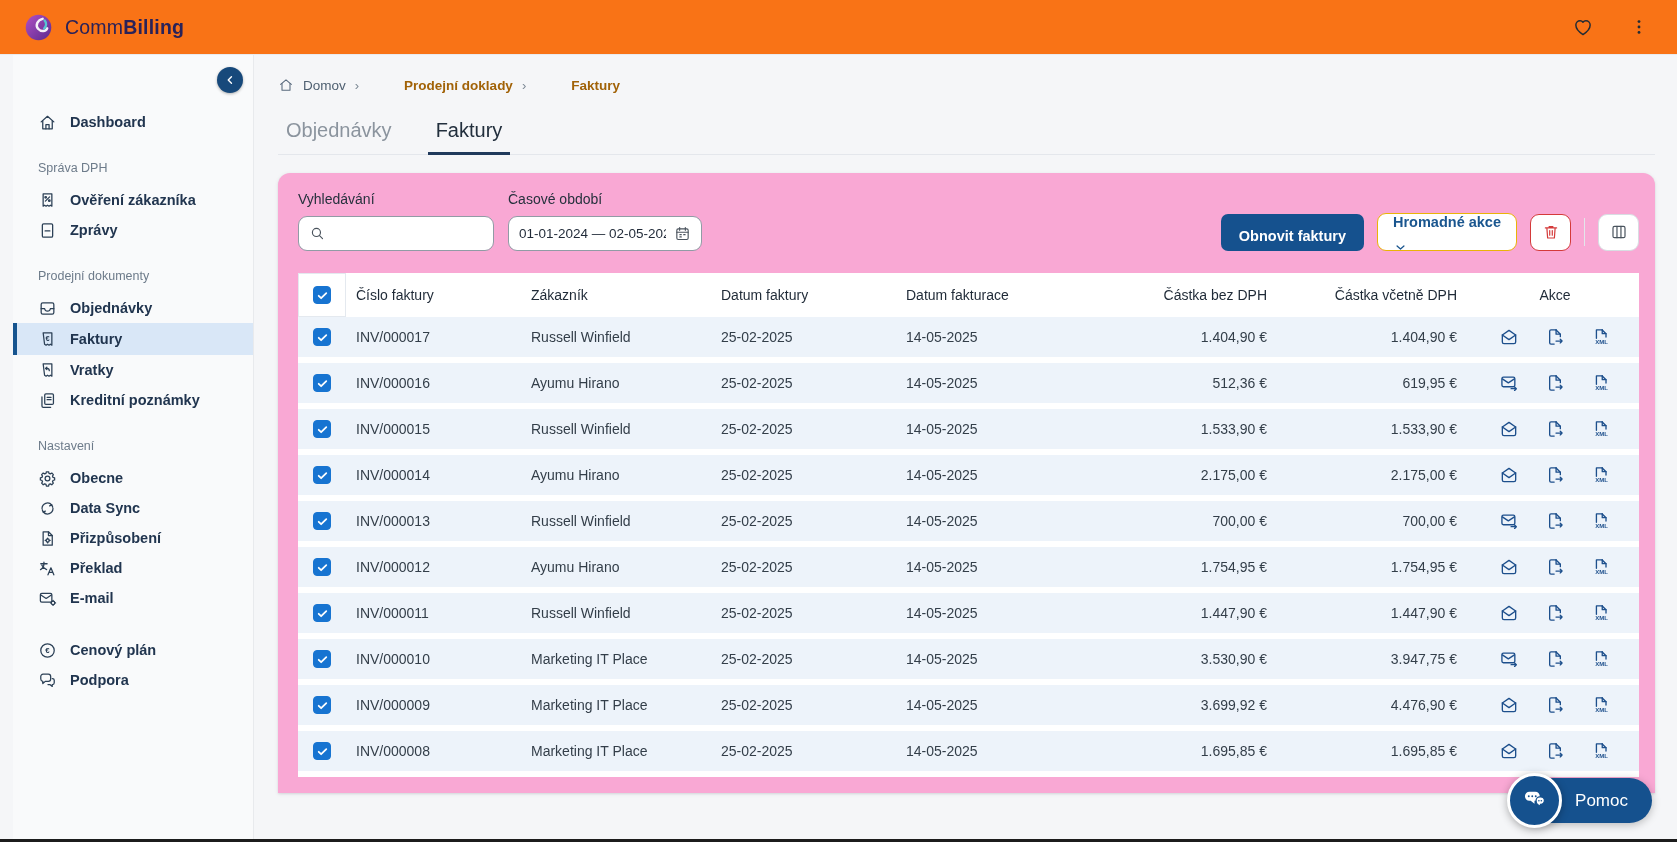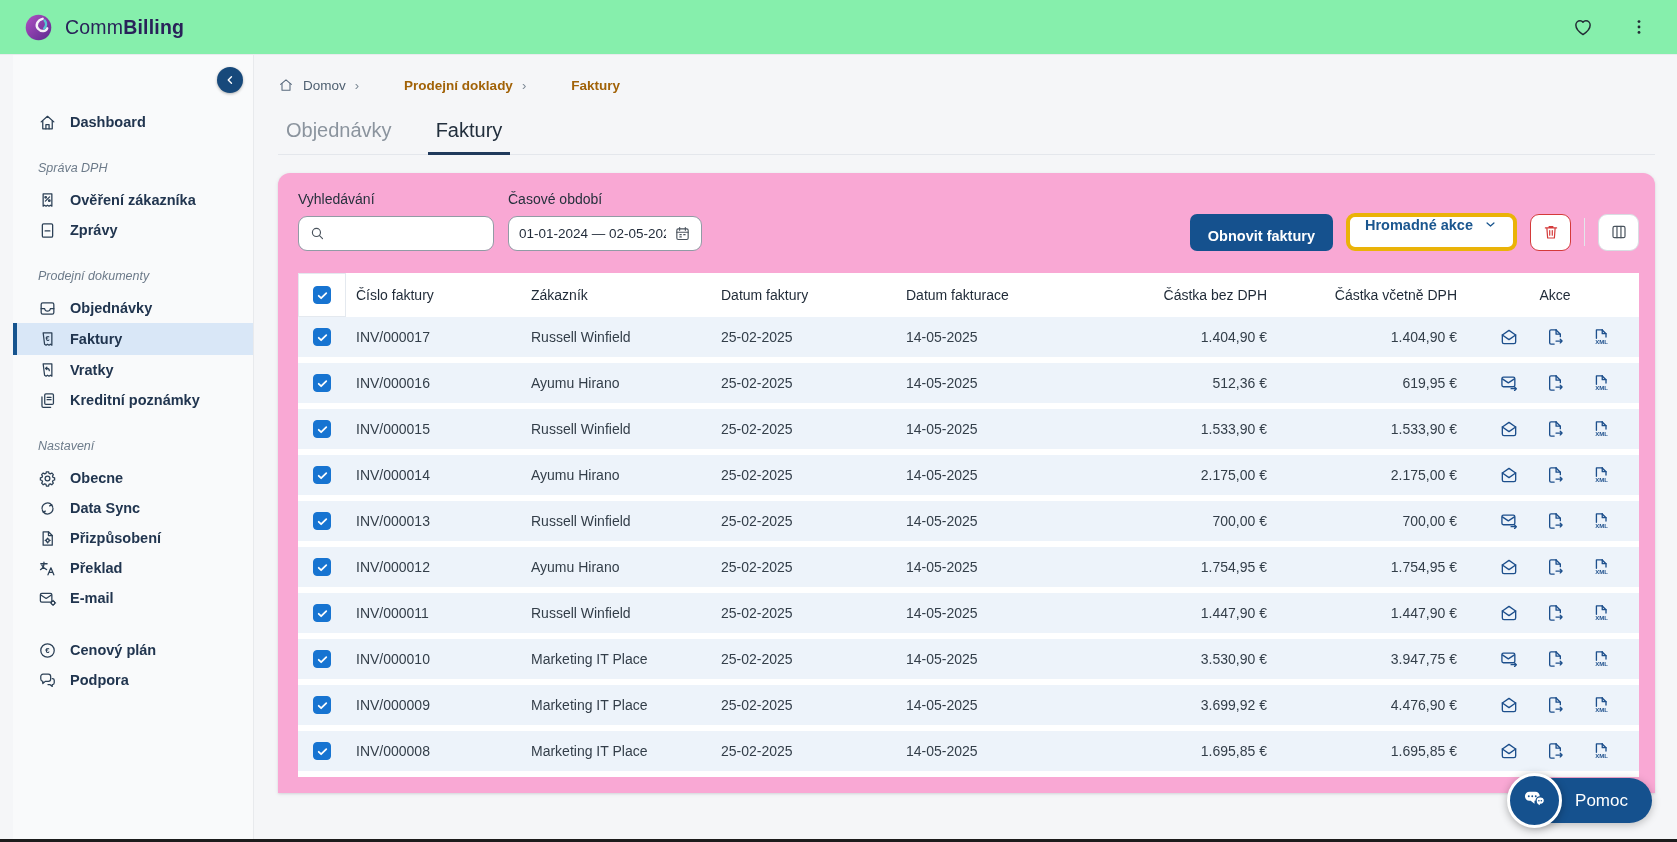--- a/index.html
+++ b/index.html
@@ -1,38 +1,38 @@
 <!DOCTYPE html>
 <html><head>
 <meta charset="utf-8">
 <style>
   * { margin:0; padding:0; box-sizing:border-box; }
   html,body { width:1677px; height:842px; overflow:hidden; }
   body { font-family:"Liberation Sans", sans-serif; background:#f5f6f8; color:#22303e; position:relative; }
   .page { width:1677px; height:842px; position:relative; overflow:hidden; }
 
   
-  .topbar { height:55px; background:#86efac; border-bottom:1px solid #e9ebee; display:flex; align-items:center; padding:0 26px 0 22px; position:relative; z-index:6; }
+  .topbar { height:55px; background:#f97316; border-bottom:1px solid #e9ebee; display:flex; align-items:center; padding:0 26px 0 22px; position:relative; z-index:6; }
   .brand { display:flex; align-items:center; gap:10px; cursor:pointer; }
   .brand-text { font-size:19.5px; color:#292259; letter-spacing:.2px; }
   .brand-text b { font-weight:800; }
   .topbar-spacer { flex:1; }
   .topbar-icon { width:24px; height:24px; color:#222b35; display:flex; align-items:center; justify-content:center; cursor:pointer; }
   .topbar-icon + .topbar-icon { margin-left:32px; }
 
   
   .layout { display:flex; height:787px; }
 
   
   .sidebar { width:241px; background:#f9fafb; border-right:1px solid #e8eaed; position:relative; padding-top:52px; flex:none;margin-left:13px; }
   .collapse-btn { position:absolute; top:12px; right:10px; width:26px; height:26px; border-radius:50%; background:#17497b; color:#fff; border:none; display:flex; align-items:center; justify-content:center; cursor:pointer; box-shadow:0 1px 3px rgba(0,0,0,.3); }
   .nav-item { display:flex; align-items:center; gap:13px; height:30px; padding-left:25px; font-size:14.5px; font-weight:600; color:#21354f; cursor:pointer; }
   .nav-item .nicon { width:19px; height:19px; flex:none; display:flex; align-items:center; justify-content:center; color:#2c4056; }
   .nav-item.active { background:#d9e7f7; border-left:4px solid #16548f; padding-left:21px; height:32px; }
-  .section-title { padding-left:25px; font-size:12.5px; color:#6d7b8a; margin:24px 0 10px;font-style:italic; }
+  .section-title { padding-left:25px; font-size:12.5px; color:#6d7b8a; margin:24px 0 10px; }
   .nav-gap { height:22px; }
 
   
   .main { flex:1; padding:22px 22px 0 24px; overflow:hidden; }
 
   .breadcrumb { display:flex; align-items:center; gap:9px; font-size:13.5px; color:#4f6071; }
   .breadcrumb .crumb { cursor:pointer; }
   .breadcrumb .crumb.bold { font-weight:700; color:#a16207;margin-left:36px; }
   .breadcrumb .sep { color:#7c8894; font-size:13px; }
   .bc-home { width:16px; height:16px; color:#5a6b7e; display:flex; }
@@ -50,21 +50,21 @@
   .field-label { font-size:14px; color:#26313d; margin-bottom:9px; }
   .input { height:35px; border:1px solid #919ba5; border-radius:9px; background:#fff; display:flex; align-items:center; padding:0 10px; }
   .input.search { width:196px; gap:8px; }
   .input.search input { border:none; outline:none; flex:1; font:inherit; font-size:13.5px; min-width:0; background:transparent; }
   .input.date { width:194px; font-size:13.5px; color:#1f2937; gap:8px; cursor:pointer; }
   .input.date .date-text { flex:1; white-space:nowrap; overflow:hidden; }
   .ficon { width:17px; height:17px; color:#49525c; flex:none; display:flex; }
 
   .toolbar { margin-left:auto; display:flex; align-items:center; gap:13px; padding-bottom:0; }
   .btn-primary { height:37px; padding:14px 18px; background:#15518e; color:#fff; font-weight:700; font-size:14.5px; border:none; border-radius:7px; cursor:pointer; font-family:inherit; }
-  .btn-outline { height:38px; padding:0 15px; background:#fff; color:#1a568f; font-weight:700; font-size:14.5px; border:4px solid #eab308; border-radius:9px; cursor:pointer; display:flex; align-items:flex-start; gap:10px; font-family:inherit; }
+  .btn-outline { height:38px; padding:0 15px; background:#fff; color:#1a568f; font-weight:700; font-size:14.5px; border:1px solid #eab308; border-radius:9px; cursor:pointer; display:flex; align-items:flex-start; gap:10px; font-family:inherit;flex-direction:column; }
   .btn-sq { width:41px; height:37px; background:#fff; border-radius:9px; display:flex; align-items:center; justify-content:center; cursor:pointer; }
   .btn-sq.danger { border:1px solid #d43a3a; color:#d43a3a; }
   .btn-sq.neutral { border:1px solid #d8dde2; color:#4a545e; }
   .v-divider { width:1px; height:28px; background:#e3e6ea; }
 
   
   table.invoices { width:100%; border-collapse:separate; border-spacing:0; margin-top:22px; table-layout:fixed; }
   th { font-size:14px; font-weight:500; color:#1f2a37; text-align:left; height:44px; padding:0 10px; background:#fff; }
   th.c-check { border:1px solid #e4e9ef; }
   td { font-size:14px; color:#333e49; height:46px; padding:0 10px; background:#edf3fa; border-bottom:6px solid #fff; }

